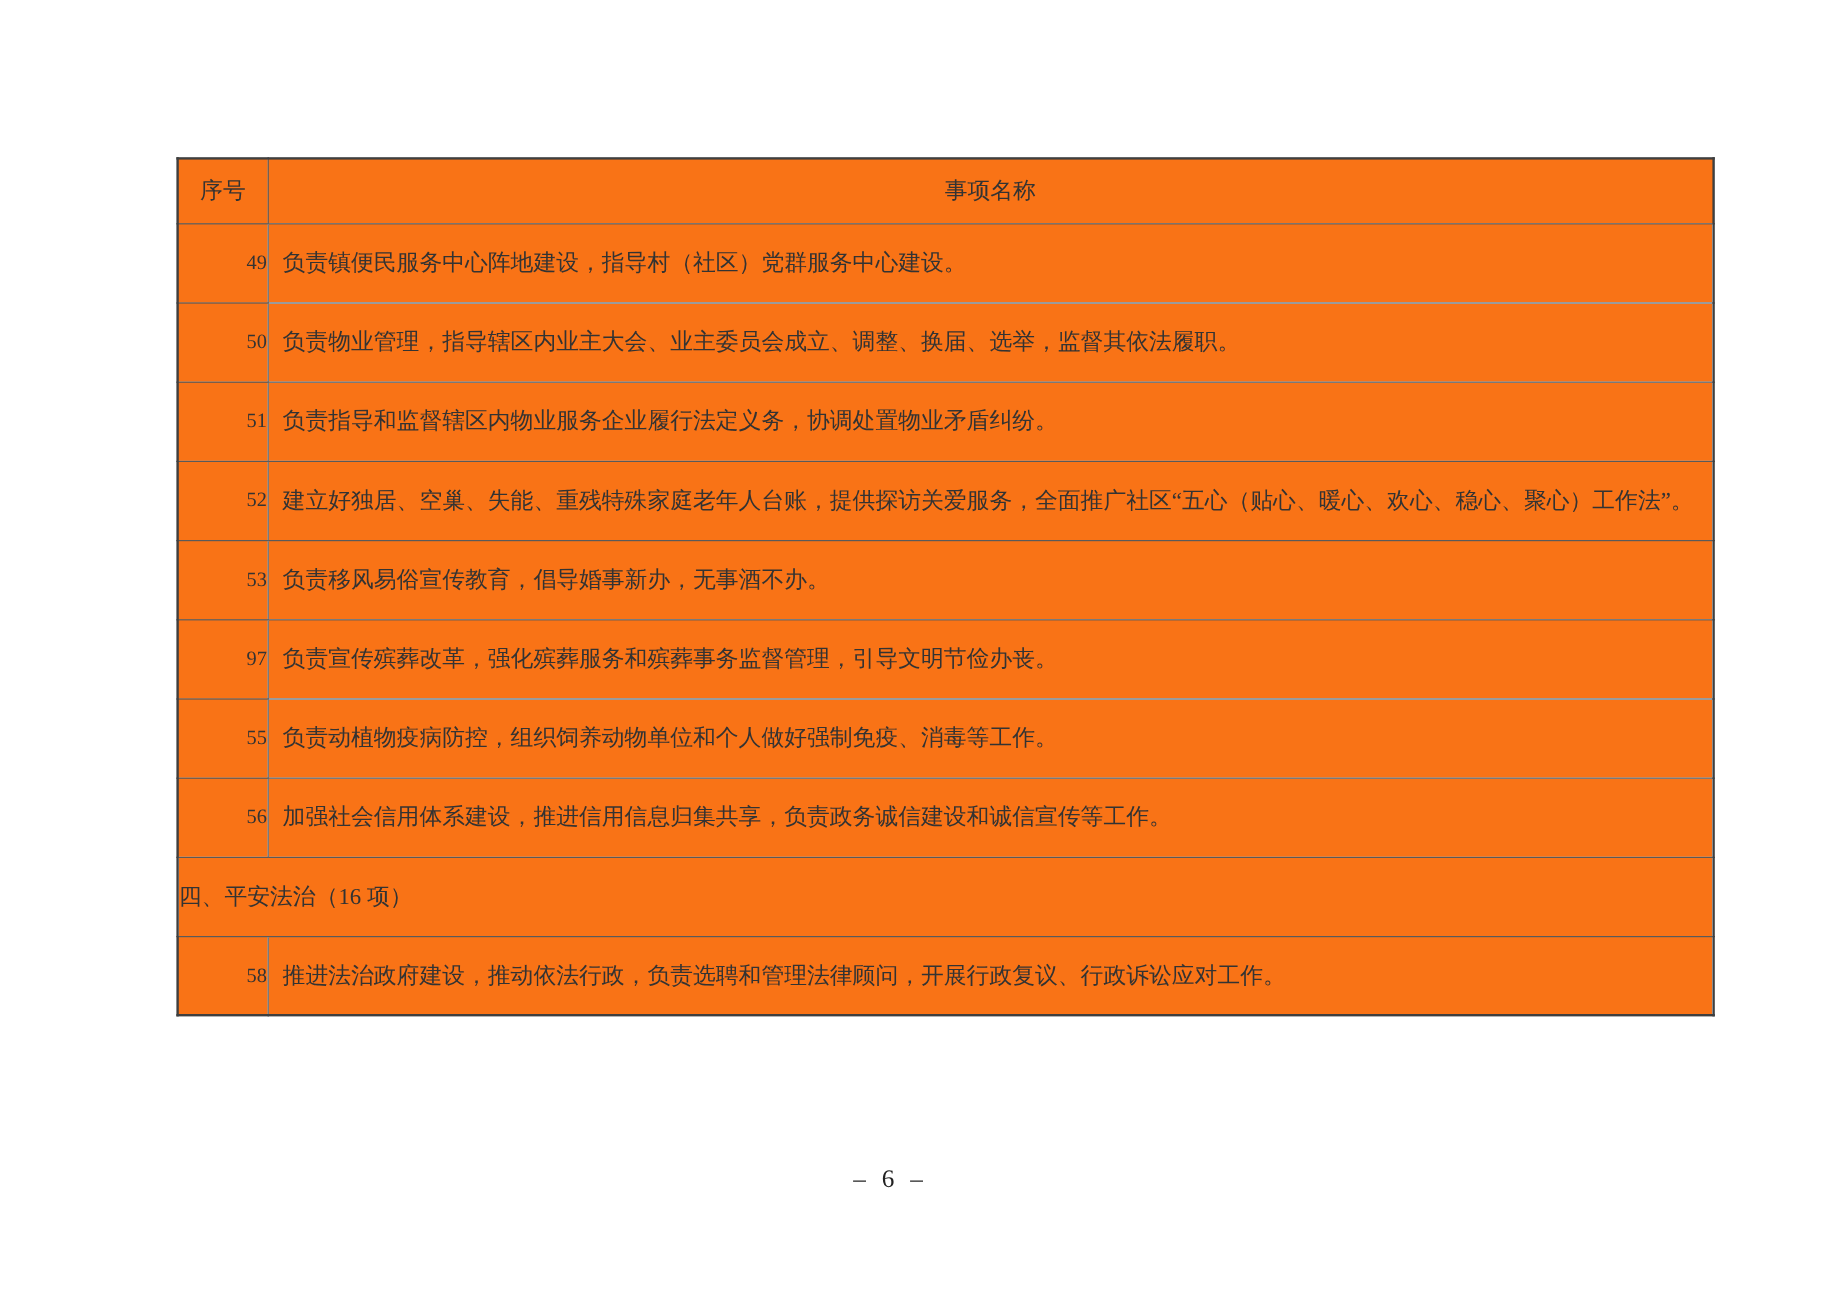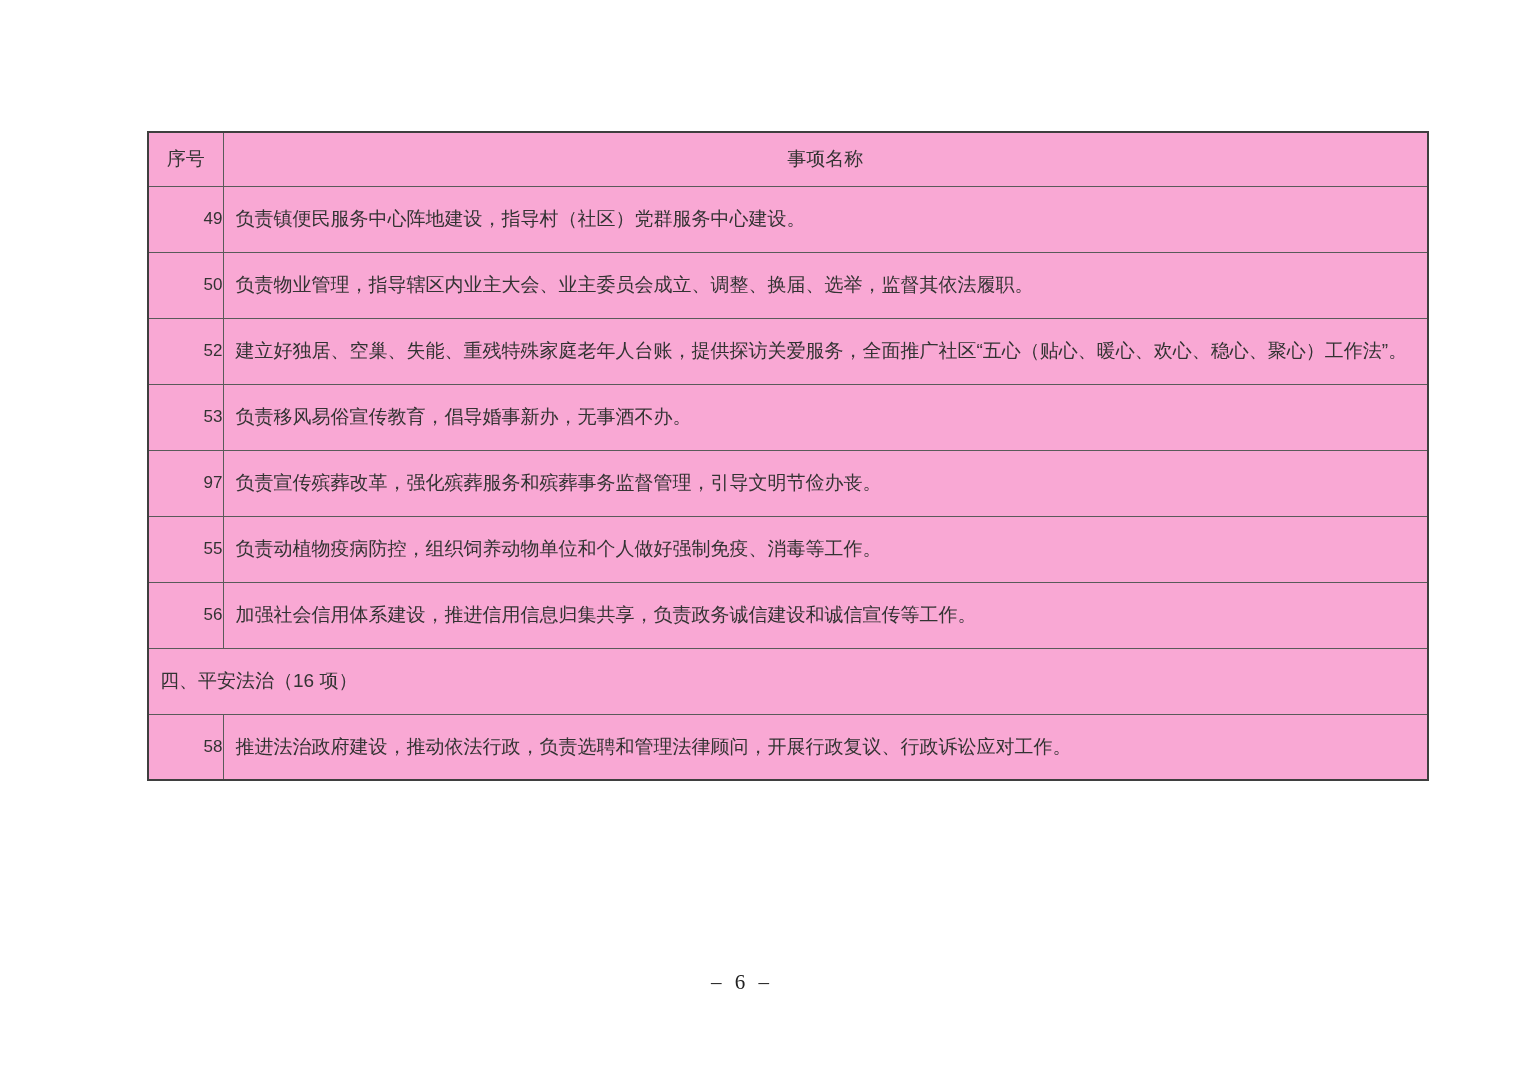--- a/index.html
+++ b/index.html
@@ -20,21 +20,22 @@
     top: 131px;
     width: 1280px;
     border-collapse: collapse;
     table-layout: fixed;
     border: 2px solid #3f3f3f;
   }
   .items-table th,
   .items-table td {
     border: 1px solid #5a5a5a;
     vertical-align: middle;
-    background: #f9a8d4;
+    background: #f97316;
+    font-family: Liberation Serif, serif;
   }
   .items-table thead tr { height: 54px; }
   .items-table tbody tr { height: 66px; }
   .col-no   { width: 75px; }
   .col-name { width: 1205px; }
   th {
     font-weight: normal;
     font-size: 19px;
     text-align: center;
     color: #333333;
@@ -48,21 +49,20 @@
     font-size: 19px;
     padding-left: 12px;
     padding-right: 0;
     white-space: nowrap;
     overflow: hidden;
     color: #333333;
     margin-top: 28px;
   }
   .section-cell {
     font-size: 19px;
-    padding-left: 11px;
     white-space: nowrap;
     overflow: hidden;
     color: #333333;
     margin-top: 16px;
   }
   .page-number {
     position: absolute;
     top: 970px;
     left: 0;
     width: 1484px;
@@ -92,20 +92,24 @@
     <tbody>
         <tr>
           <td class="no-cell">49</td>
           <td class="text-cell">负责镇便民服务中心阵地建设，指导村（社区）党群服务中心建设。</td>
         </tr>
         <tr>
           <td class="no-cell">50</td>
           <td class="text-cell">负责物业管理，指导辖区内业主大会、业主委员会成立、调整、换届、选举，监督其依法履职。</td>
         </tr>
         <tr>
+          <td class="no-cell">51</td>
+          <td class="text-cell">负责指导和监督辖区内物业服务企业履行法定义务，协调处置物业矛盾纠纷。</td>
+        </tr>
+        <tr>
           <td class="no-cell">52</td>
           <td class="text-cell">建立好独居、空巢、失能、重残特殊家庭老年人台账，提供探访关爱服务，全面推广社区“五心（贴心、暖心、欢心、稳心、聚心）工作法”。</td>
         </tr>
         <tr>
           <td class="no-cell">53</td>
           <td class="text-cell">负责移风易俗宣传教育，倡导婚事新办，无事酒不办。</td>
         </tr>
         <tr>
           <td class="no-cell">97</td>
           <td class="text-cell">负责宣传殡葬改革，强化殡葬服务和殡葬事务监督管理，引导文明节俭办丧。</td>

